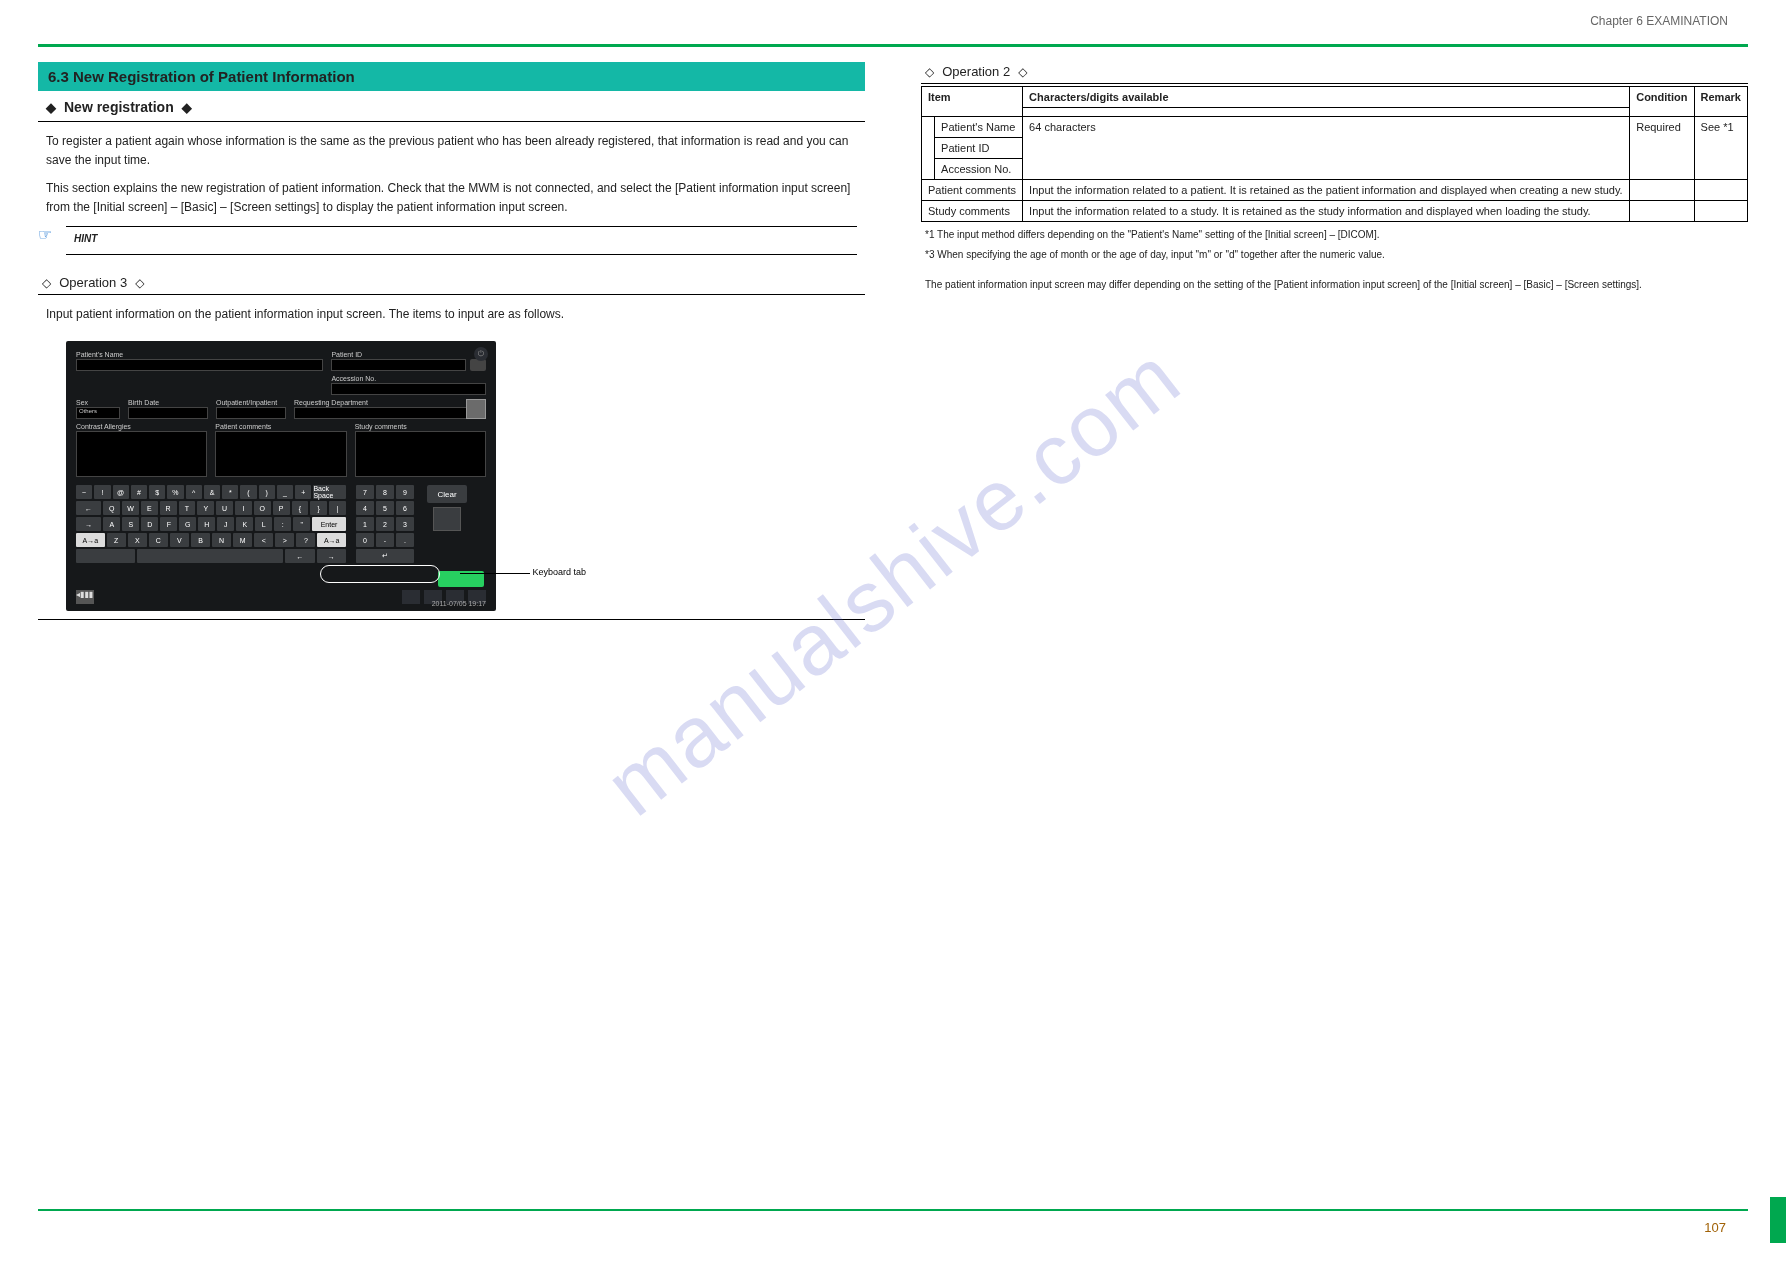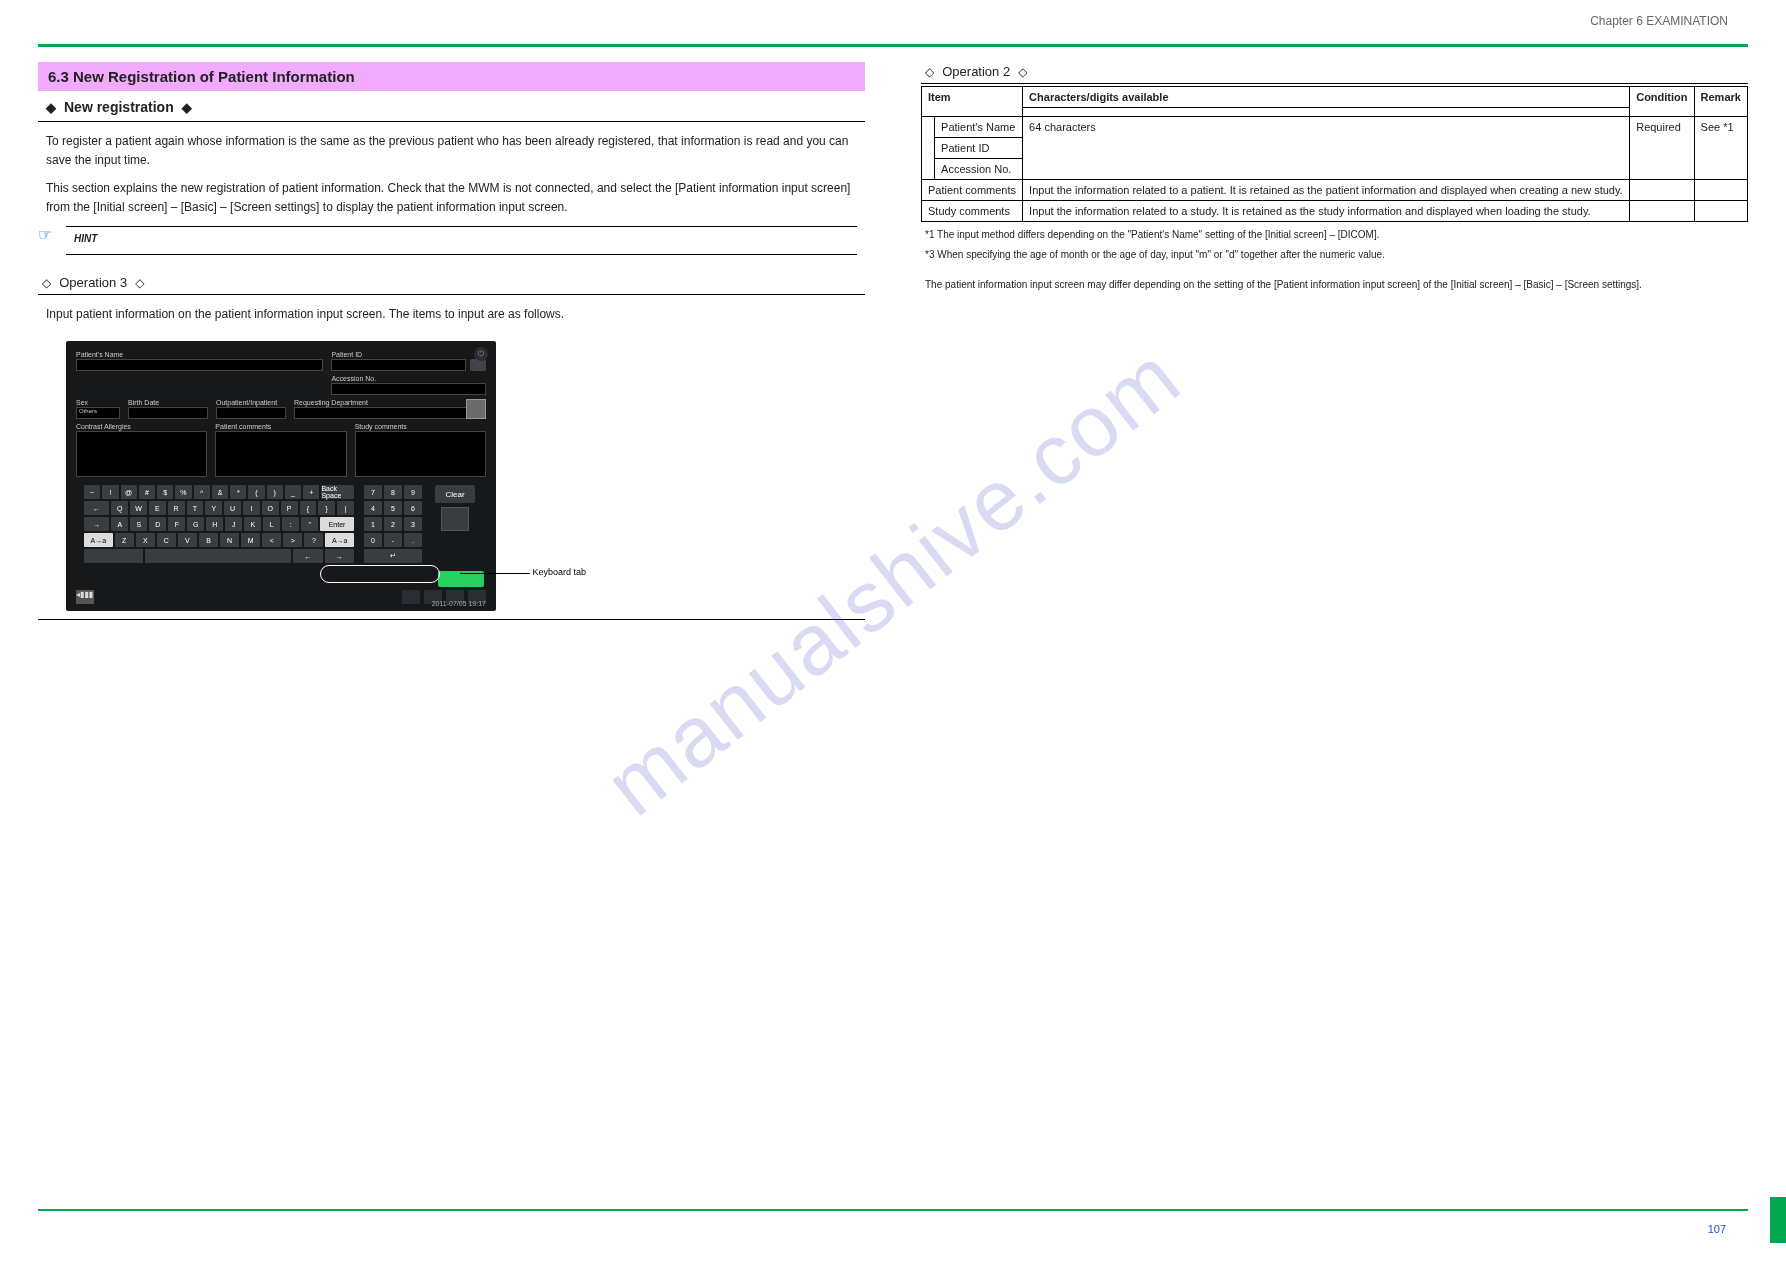--- a/index.html
+++ b/index.html
@@ -33,22 +33,22 @@
     bottom: 20px;
     right: 0;
     width: 16px;
     height: 46px;
     background: #00a84f;
   }
   .page-num {
     position: absolute;
     bottom: 28px;
     right: 60px;
-    font-size: 11px;
-    color: #1d4ed8;
+    font-size: 13px;
+    color: #a16207;
   }
   .header-crumb {
     position: absolute;
     top: 14px;
     right: 58px;
     font-size: 12px;
     color: #666;
   }
 
   .columns {
@@ -60,21 +60,21 @@
     display: flex;
     gap: 56px;
   }
   .col {
     flex: 1 1 50%;
     position: relative;
   }
 
   
   .sec-title {
-    background: #f0abfc;
+    background: #14b8a6;
     padding: 6px 10px;
     font-size: 15px;
     font-weight: bold;
     margin-bottom: 6px;
   }
   .subhead {
     display: flex;
     align-items: center;
     gap: 8px;
     font-size: 14px;
@@ -167,21 +167,20 @@
     height: 46px;
     background: #000;
     border: 1px solid #444;
   }
 
   
   .kbd {
     margin-top: 8px;
     display: flex;
     gap: 10px;
-    margin-left: 8px;
   }
   .kbd-main { flex: 0 0 270px; display: flex; flex-direction: column; gap: 2px; }
   .krow { display: flex; gap: 2px; }
   .key {
     background: #3a3d40;
     color: #fff;
     height: 14px;
     flex: 1;
     font-size: 7px;
     display: flex;

